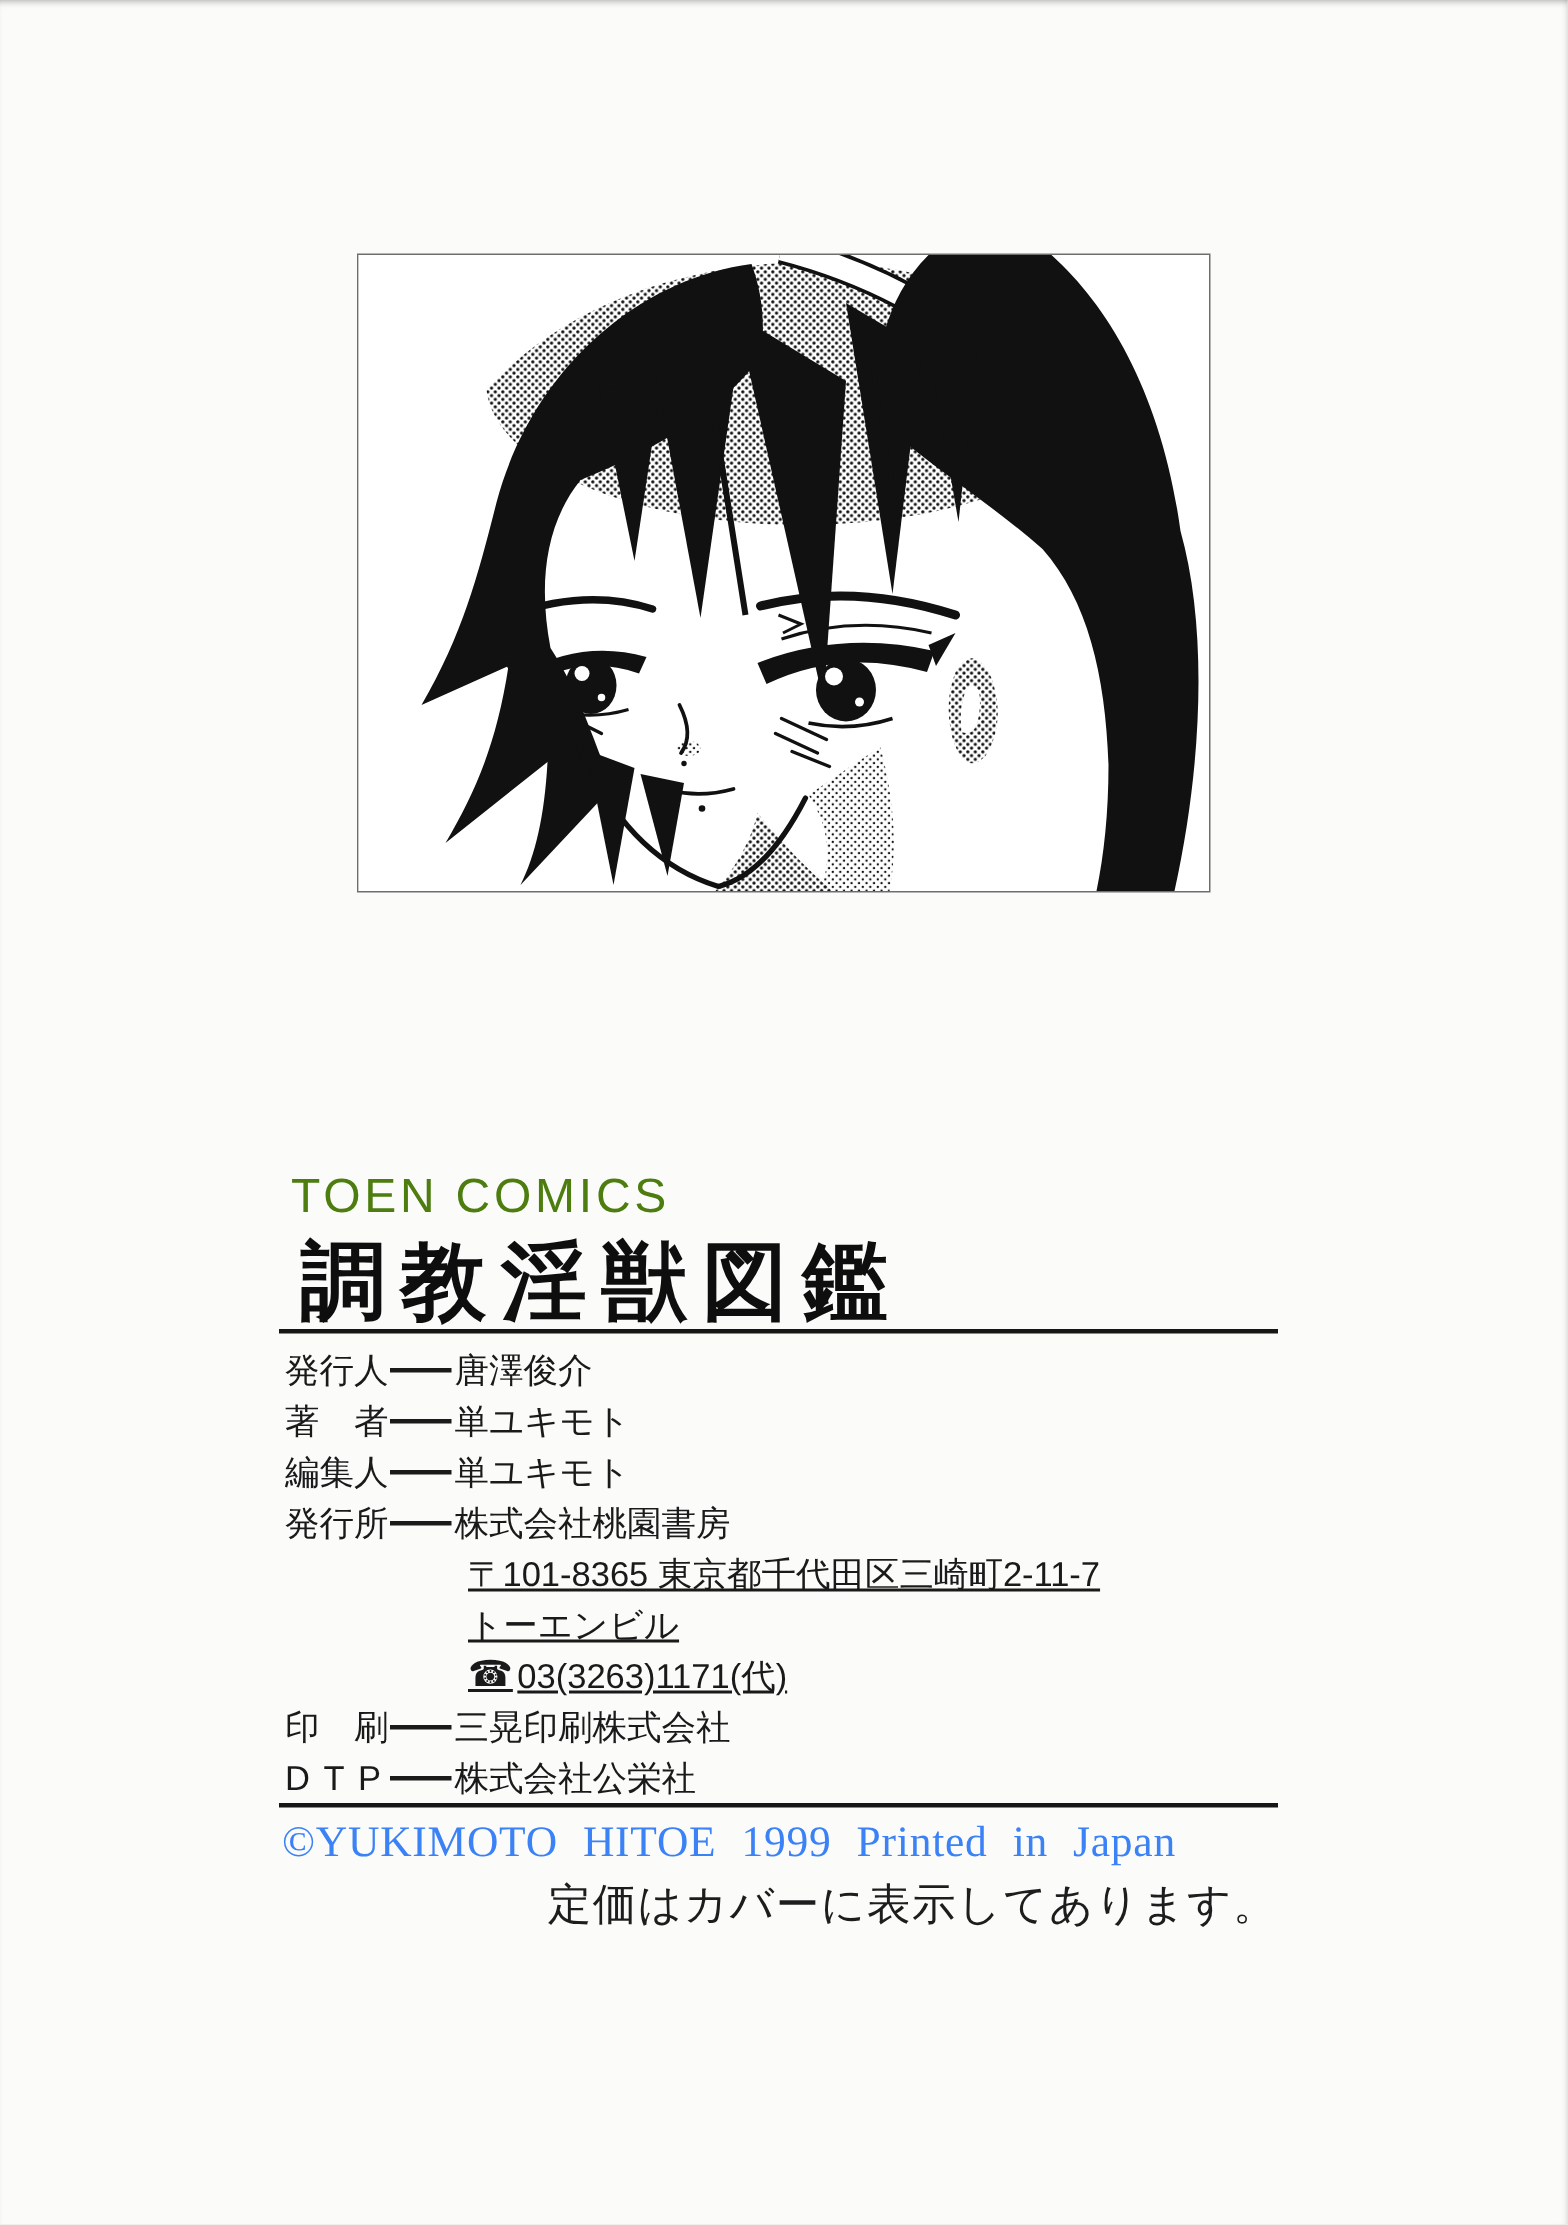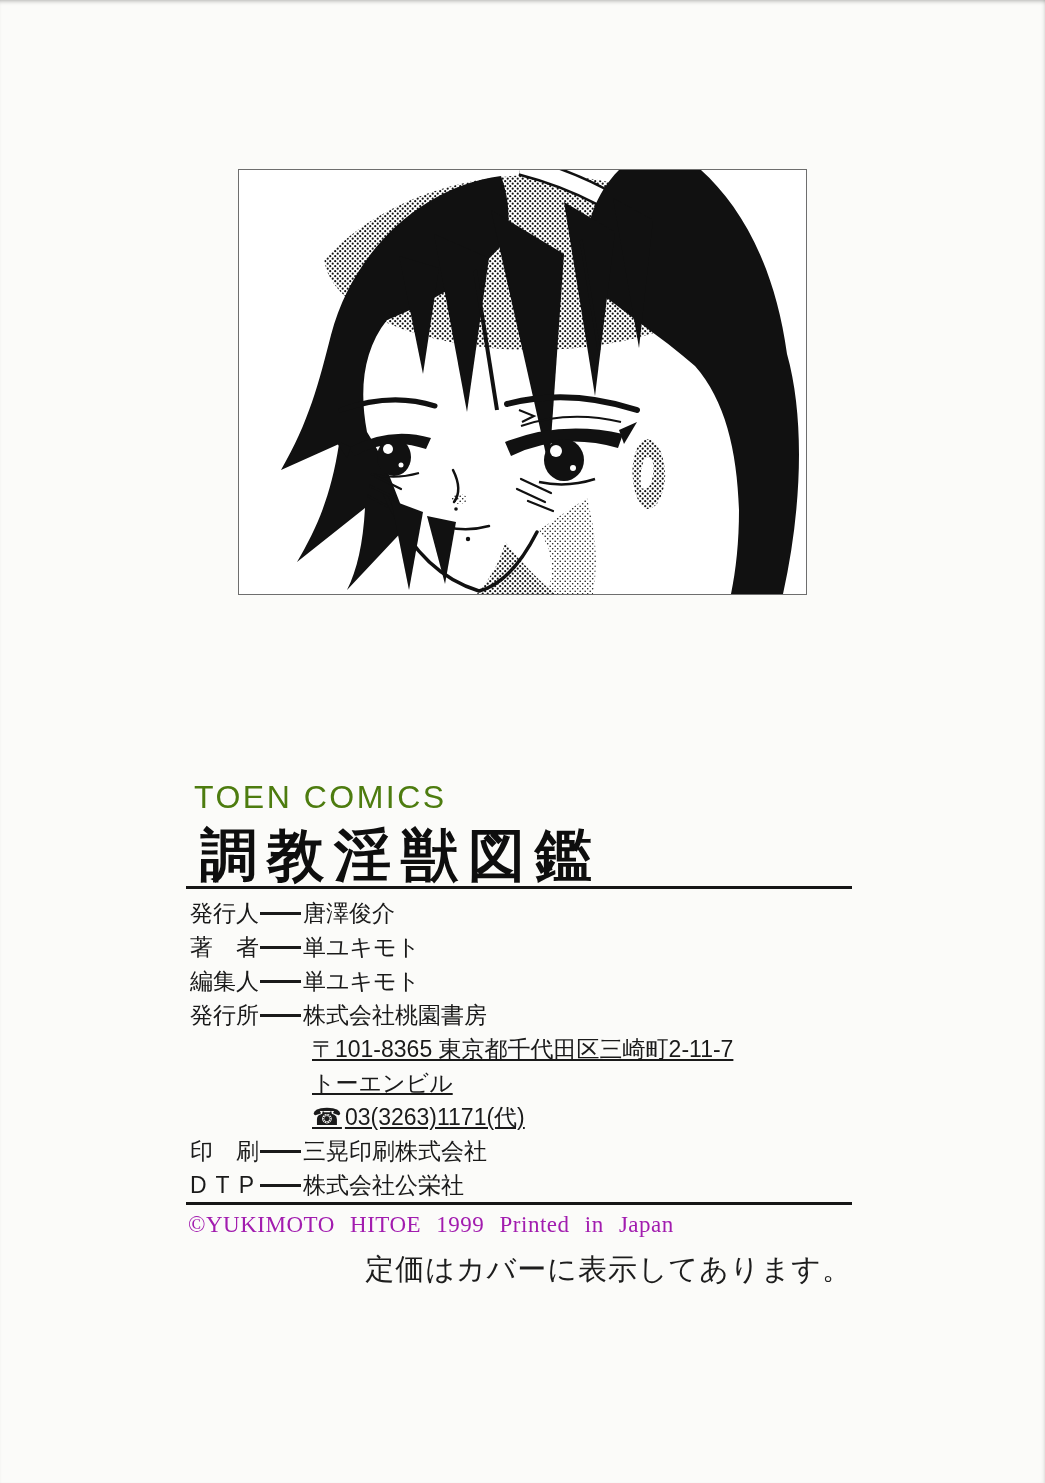--- a/index.html
+++ b/index.html
@@ -41,21 +41,21 @@
   .row{display:flex;align-items:center;white-space:nowrap;}
   .lbl{display:inline-block;width:70px;flex:0 0 70px;}
   .label-dtp{letter-spacing:9px;}
   .dash{display:inline-block;width:41px;height:3px;background:#1a1a1a;margin-right:2px;flex:0 0 41px;}
   .row.indent{padding-left:122px;text-decoration:underline;}
   .phone-glyph{font-size:24px;line-height:34px;margin-right:3px;}
   
   .copyright{
     position:absolute;left:188px;top:1212px;
     font-family:"Liberation Serif","DejaVu Serif",serif;
-    font-size:23px;color:#a21caf;word-spacing:9px;letter-spacing:.5px;white-space:nowrap;
+    font-size:29px;color:#3b82f6;word-spacing:9px;letter-spacing:.5px;white-space:nowrap;
   }
   .price{
     position:absolute;right:193px;top:1250px;
     font-family:"Liberation Serif","DejaVu Serif",serif;
     font-size:29px;color:#1d1d1d;letter-spacing:1px;white-space:nowrap;
   }
 </style>
 </head>
 <body>
 

